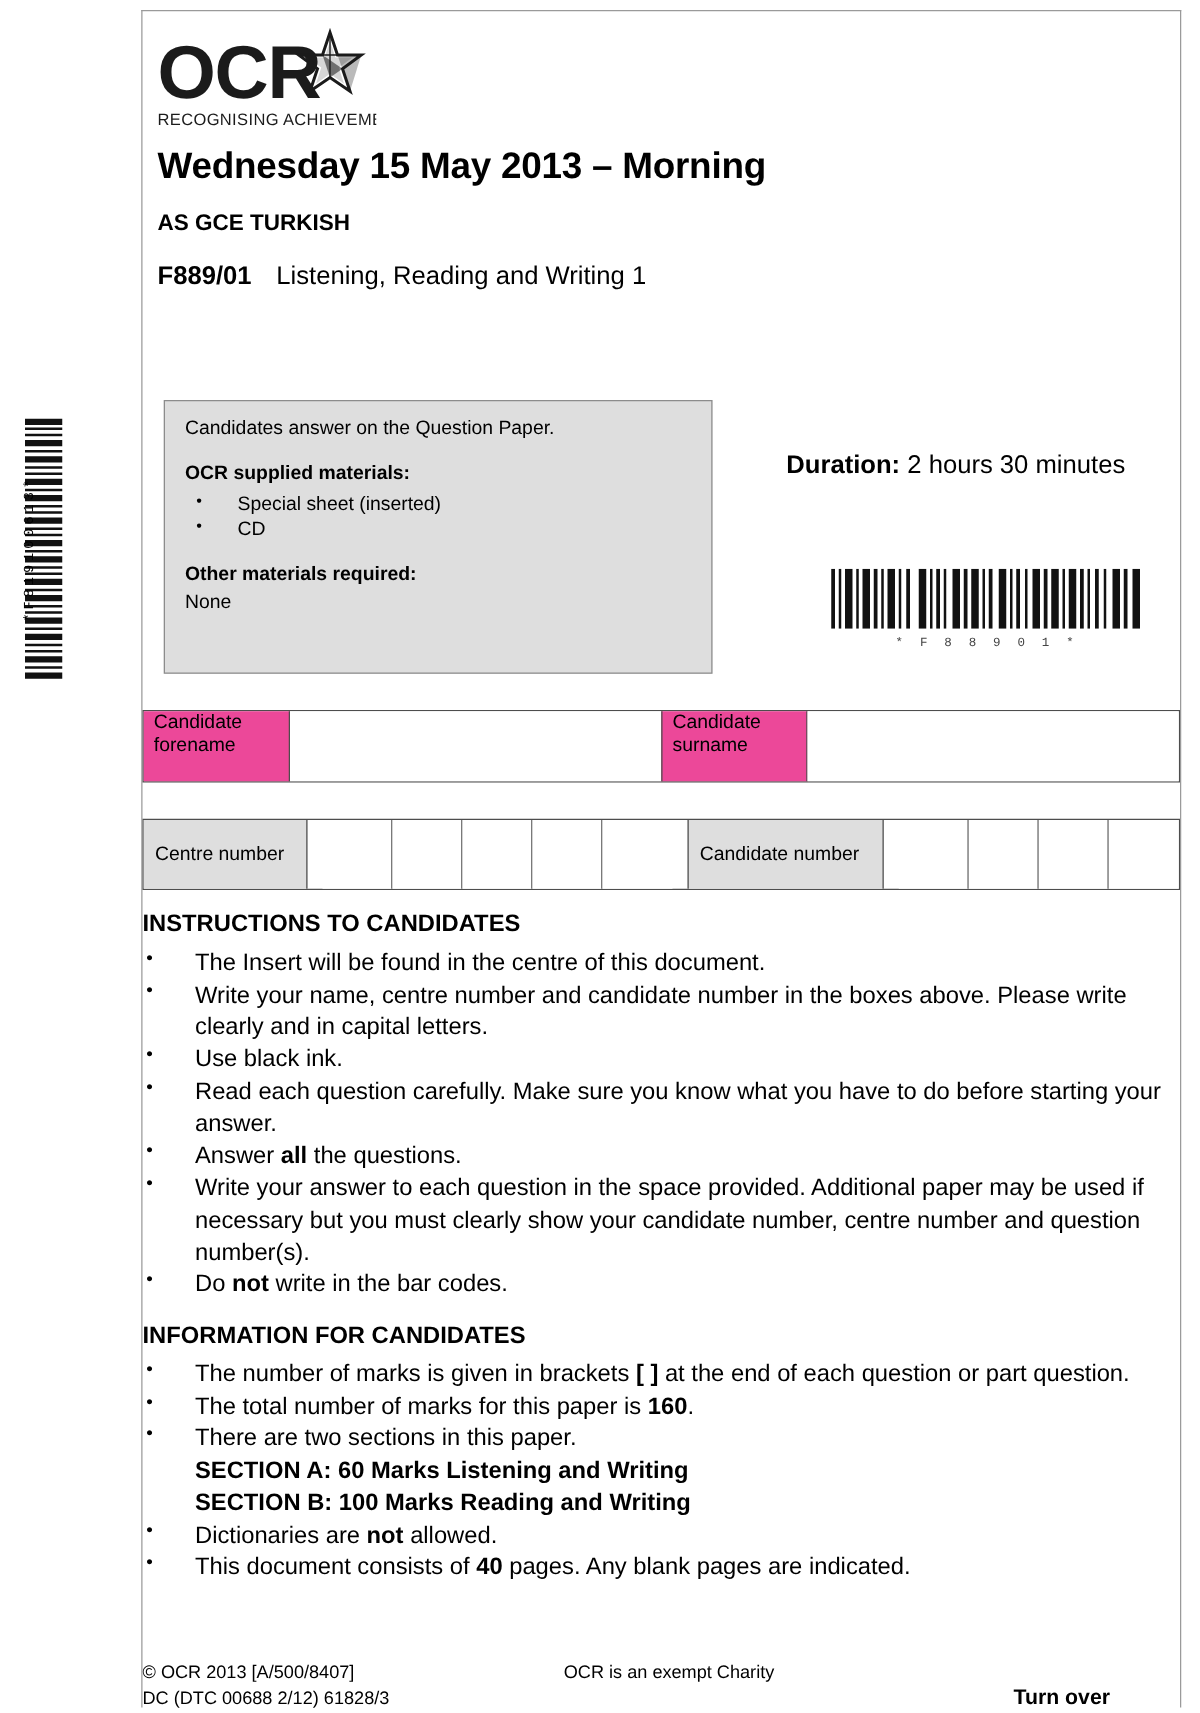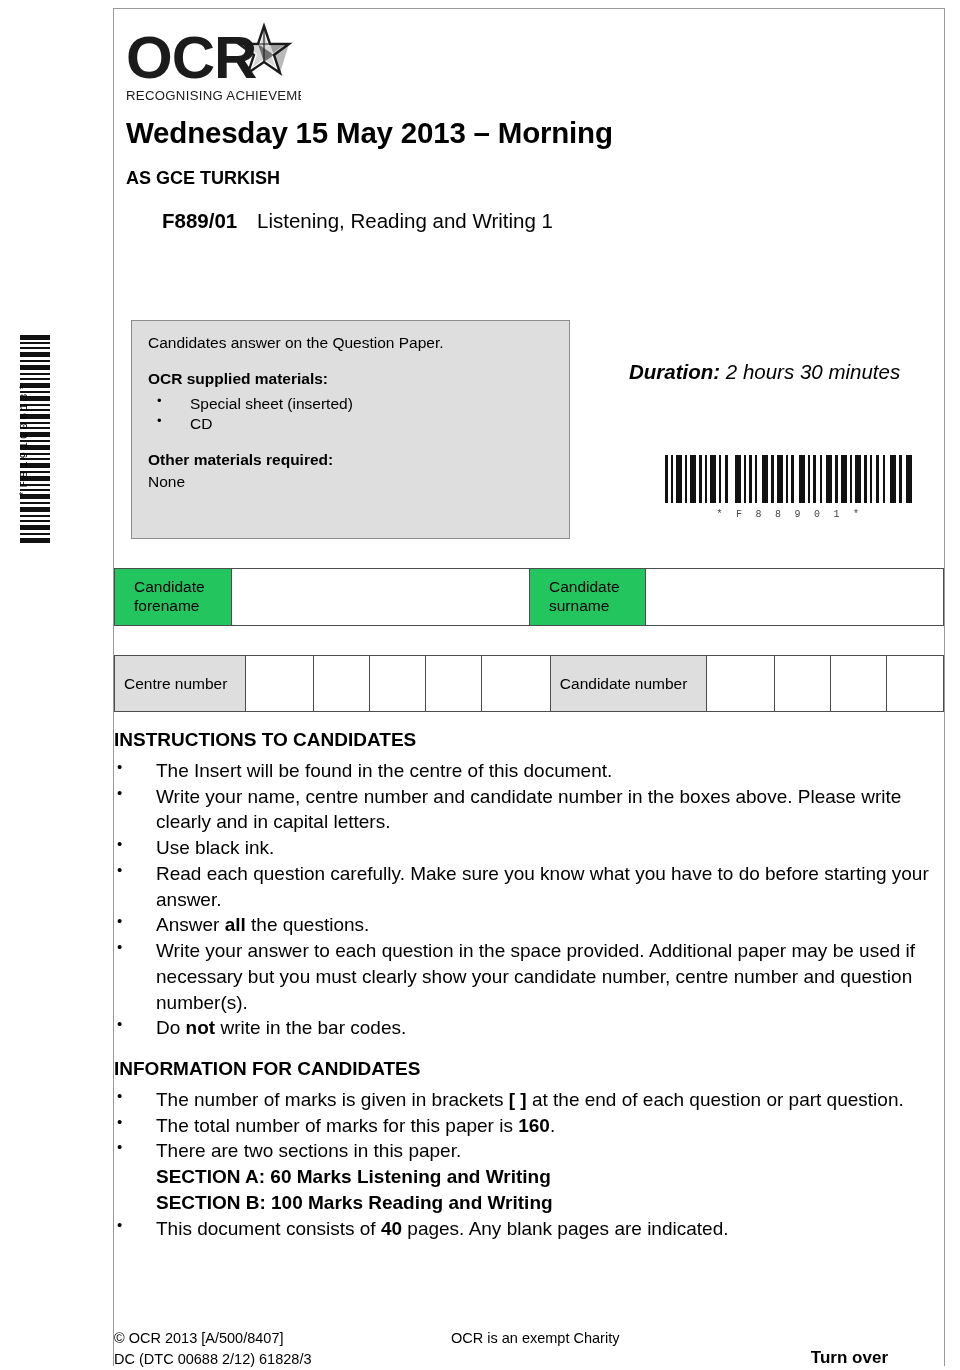--- a/index.html
+++ b/index.html
@@ -14,21 +14,21 @@
   }
 
   
   .logo{position:absolute;left:126px;top:22px;width:175px;height:85px;}
   .logo svg{display:block;}
 
   
   .title-block{position:absolute;left:126px;top:118px;width:800px;}
   .t-date{font-size:29.5px;font-weight:bold;letter-spacing:-0.2px;line-height:1.05;}
   .t-qual{font-size:18px;font-weight:bold;margin-top:19px;letter-spacing:0px;}
-  .t-unit{font-size:20.5px;margin-top:20px;margin-left:36px;}
+  .t-unit{font-size:20.5px;margin-top:20px;}
   .t-unit b{font-weight:bold;}
   .t-unit .u-code{display:inline-block;width:95px;}
 
   
   .vbar{position:absolute;left:4px;top:333px;width:46px;height:212px;}
   .vbar .vtext{
     position:absolute;left:-82px;top:96px;width:212px;height:20px;
     transform:rotate(-90deg);
     font-size:11px;font-family:"Liberation Mono","DejaVu Sans Mono",monospace;
     letter-spacing:3.1px;text-align:center;
@@ -42,37 +42,37 @@
     padding:12px 14px 0 16px;font-size:15.5px;line-height:1.32;
   }
   .mat-box .lead{font-size:15.5px;}
   .mat-box .hd{font-weight:bold;margin-top:16px;}
   .mat-box ul{list-style:none;margin:4px;padding:0;}
   .mat-box li{position:relative;padding-left:38px;line-height:1.3;}
   .mat-box li:before{content:"\2022";position:absolute;left:5px;top:-1px;font-size:13px;}
   .mat-box .none{margin-top:1px;}
 
   
-  .duration{position:absolute;left:629px;top:360px;font-size:20.5px;font-style:italic;}
+  .duration{position:absolute;left:629px;top:360px;font-size:20.5px;}
   .duration b{font-weight:bold;}
   .hbar{position:absolute;left:663px;top:455px;width:253px;height:62px;}
   .hbar .hlines{width:253px;height:48px;}
   .hbar .htext{
     font-size:10px;font-family:"Liberation Mono","DejaVu Sans Mono",monospace;
     letter-spacing:13.5px;text-align:center;margin-top:2px;padding-left:10px;color:#444;
   }
 
   
   .cand-row{
     position:absolute;left:114px;top:568px;width:830px;height:58px;
     display:flex;border:1px solid #4d4d4d;box-sizing:border-box;
   }
   .cand-row .lbl{
-    background:#22c55e;border-right:1px solid #4d4d4d;box-sizing:border-box;
-    display:flex;align-items:center;padding-left:19px;font-size:15.5px;line-height:1.22;
+    background:#ec4899;border-right:1px solid #4d4d4d;box-sizing:border-box;
+    display:flex;padding-left:8px;font-size:15.5px;line-height:1.22;
   }
   .cand-row .lbl.forename{width:117px;}
   .cand-row .lbl.surname{width:117px;border-left:1px solid #4d4d4d;}
   .cand-row .fill{flex:1;background:#fff;}
 
   
   .num-row{
     position:absolute;left:114px;top:655px;width:830px;height:57px;
     display:flex;border:1px solid #4d4d4d;box-sizing:border-box;gap:12px;
   }
@@ -289,20 +289,21 @@
 
 <div class="sect" id="information">
   <h2>INFORMATION FOR CANDIDATES</h2>
   <ul>
     <li>The number of marks is given in brackets <b>[ ]</b> at the end of each question or part question.</li>
     <li>The total number of marks for this paper is <b>160</b>.</li>
     <li><span>There are two sections in this paper.</span>
       <span class="sub-line">SECTION A: 60 Marks   Listening and Writing</span>
       <span class="sub-line">SECTION B: 100 Marks  Reading and Writing</span>
     </li>
+    <li>Dictionaries are <b>not</b> allowed.</li>
     <li>This document consists of <b>40</b> pages. Any blank pages are indicated.</li>
   </ul>
 </div>
 
 <div class="footer">
   <div class="fl">
     <div>© OCR 2013  [A/500/8407]</div>
     <div>DC (DTC 00688 2/12) 61828/3</div>
   </div>
   <div class="fc">OCR is an exempt Charity</div>

